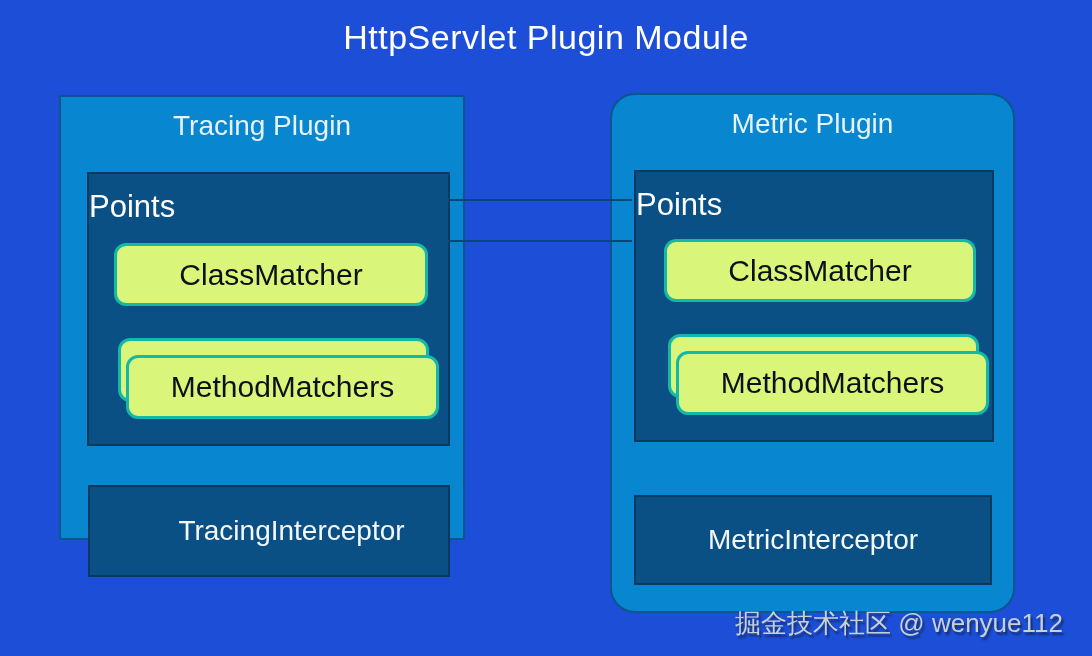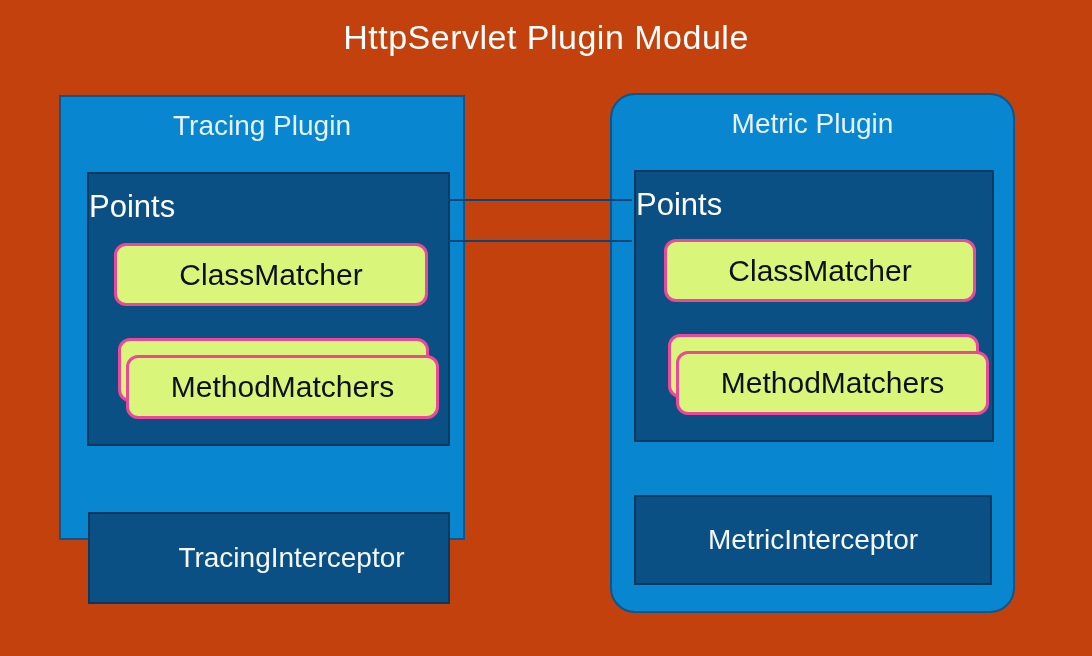--- a/index.html
+++ b/index.html
@@ -5,21 +5,21 @@
   * { margin: 0; padding: 0; box-sizing: border-box; }
   html, body { width: 1092px; height: 656px; overflow: hidden; }
   body {
     font-family: "Liberation Sans", "DejaVu Sans", sans-serif;
     background: #089EE7;
   }
   .canvas {
     position: relative;
     width: 1092px;
     height: 656px;
-    background: #c2410c;
+    background: #1d4ed8;
   }
   .diagram-title {
     position: absolute;
     top: 18px;
     left: 0;
     width: 100%;
     text-align: center;
     font-size: 34px;
     color: #FFFFFF;
     letter-spacing: 0.5px;
@@ -51,21 +51,21 @@
     position: absolute;
     top: 15px;
     left: 0;
     width: 100%;
     font-size: 31px;
     color: #FFFFFF;
   }
   .green-card {
     position: absolute;
     background: #D9F67B;
-    border: 3px solid #ec4899;
+    border: 3px solid #14b8a6;
     border-radius: 12px;
     display: flex;
     align-items: center;
     justify-content: center;
     font-size: 30px;
     color: #0D1117;
   }
   .panel-tracing .class-matcher { left: 25px; top: 69px; width: 314px; height: 63px; }
   .panel-metric  .class-matcher { left: 28px; top: 67px; width: 312px; height: 63px; }
   .mm-stack { position: absolute; }
@@ -76,21 +76,21 @@
   .interceptor-box {
     position: absolute;
     background: #0B5084;
     border: 2px solid #09395E;
     display: flex;
     align-items: center;
     justify-content: center;
     font-size: 28px;
     color: #F4F8FB;
   }
-  .panel-tracing .interceptor-box { left: 27px; top: 415px; width: 362px; height: 92px; padding-left: 45px; }
+  .panel-tracing .interceptor-box { left: 27px; top: 388px; width: 362px; height: 92px; padding-left: 45px; }
   .panel-metric  .interceptor-box { left: 22px; top: 400px; width: 358px; height: 90px; }
   .connector {
     position: absolute;
     left: 448px;
     width: 184px;
     height: 2px;
     background: #0A4577;
   }
   .connector-top    { top: 199px; }
   .connector-bottom { top: 240px; }
@@ -141,13 +141,14 @@
         <div class="green-card mm-front">MethodMatchers</div>
       </div>
     </div>
 
     <div class="interceptor-box">MetricInterceptor</div>
   </div>
 
   <div class="connector connector-top"></div>
   <div class="connector connector-bottom"></div>
 
+  <div class="watermark">掘金技术社区 @ wenyue112</div>
 </div>
 
 </body></html>

